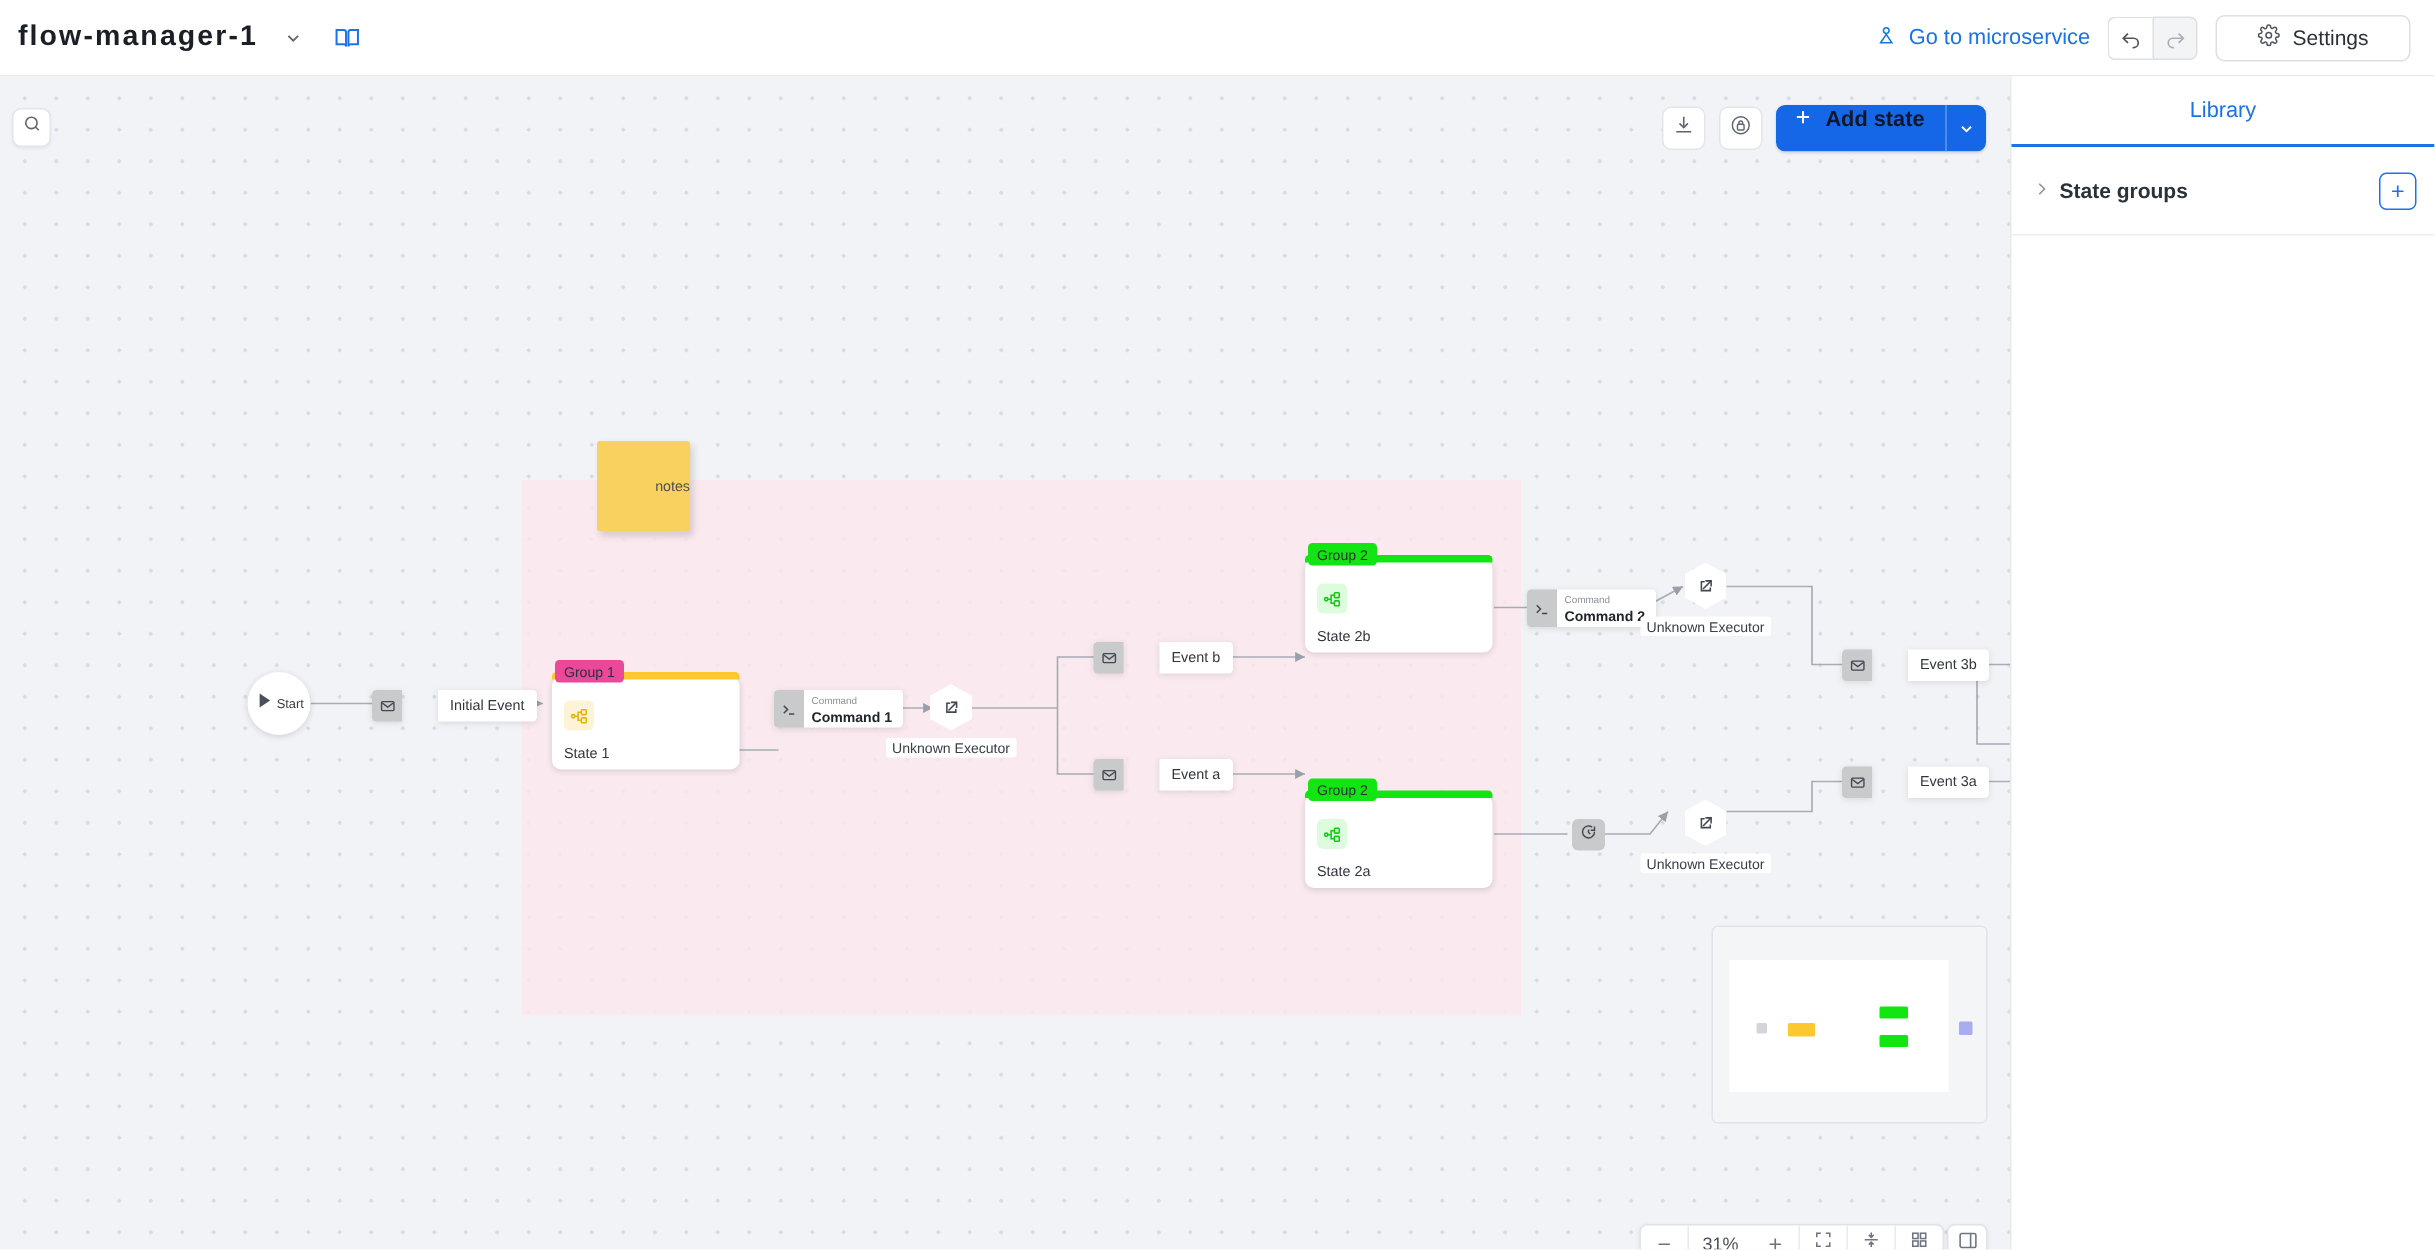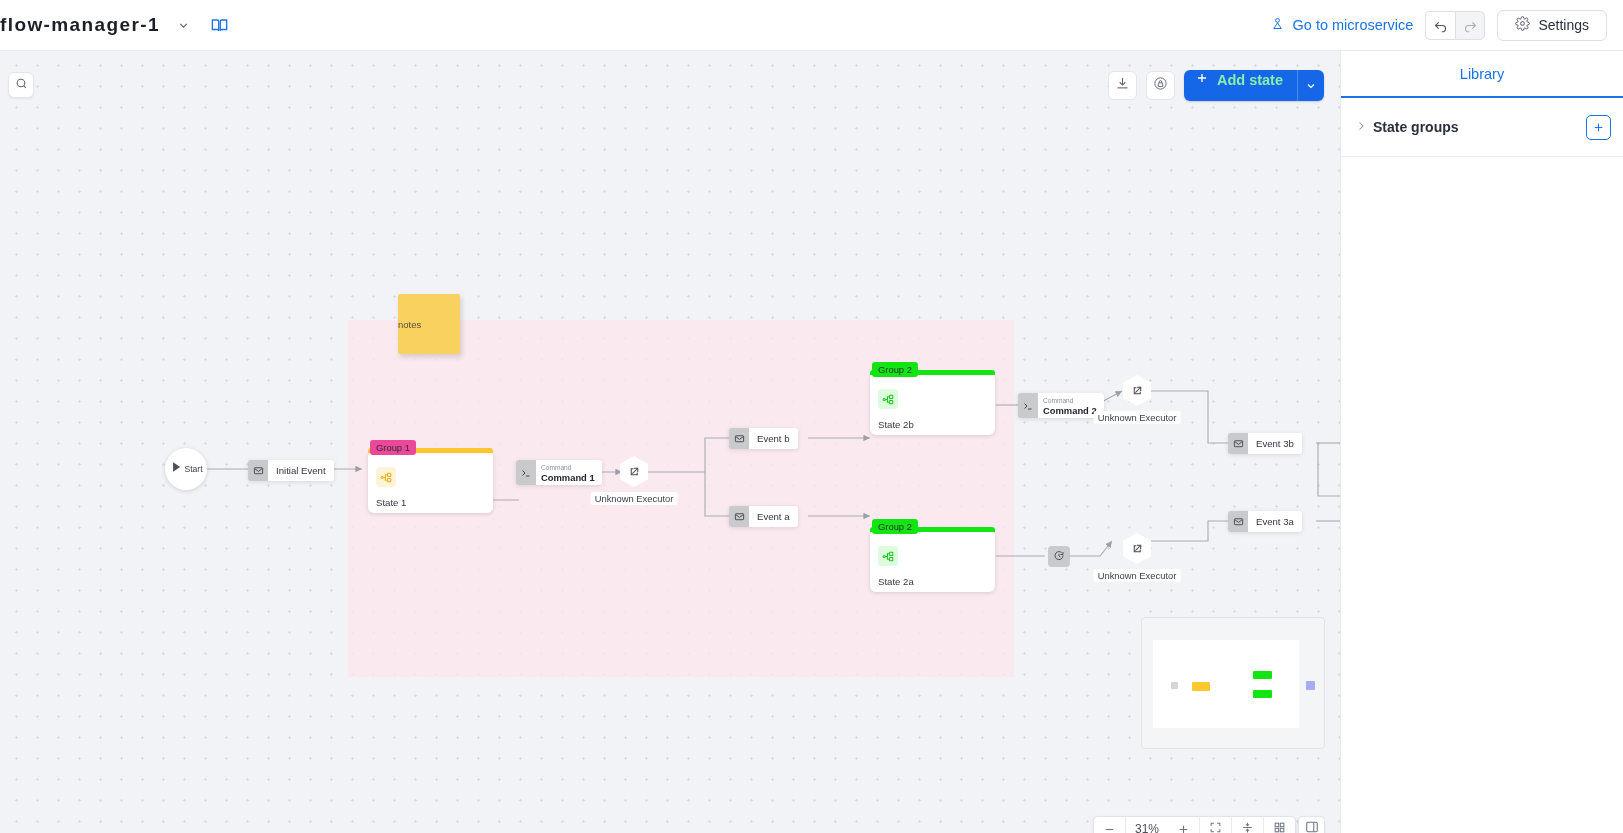--- a/index.html
+++ b/index.html
@@ -13,21 +13,21 @@
   }
   #app { position: relative; width: 1623px; height: 833px; }
 
   
   .header {
     position: absolute; left: 0; top: 0; width: 1623px; height: 51px;
     background: #ffffff;
     border-bottom: 1px solid #e7e9ed;
     display: flex; align-items: center;
   }
-  .hdr-left { display: flex; align-items: center; gap: 12px; }
+  .hdr-left { display: flex; align-items: center; gap: 12px; padding-left: 12px; }
   .doc-title {
     font-size: 19px; font-weight: bold; letter-spacing: 1.4px; color: #1b1f26;
   }
   .chev-btn {
     width: 22px; height: 22px; display: flex; align-items: center; justify-content: center;
     cursor: pointer;
   }
   .book-btn {
     width: 26px; height: 26px; display: flex; align-items: center; justify-content: center;
     cursor: pointer;
@@ -41,21 +41,21 @@
   }
   .undo-group { display: flex; }
   .undo-btn, .redo-btn {
     width: 30px; height: 29px; border: 1px solid #dcdfe4; background: #fff;
     display: flex; align-items: center; justify-content: center; cursor: pointer;
   }
   .undo-btn { border-radius: 5px 0 0 5px; border-right: none; }
   .redo-btn { border-radius: 0 5px 5px 0; background: #f3f4f6; }
   .settings-btn {
     display: flex; align-items: center; gap: 8px;
-    height: 31px; padding: 0 17px;
+    height: 31px; padding: 0 27px;
     border: 1px solid #dcdfe4; border-radius: 6px; background: #fff;
     font-size: 14px; color: #2b3139; cursor: pointer;
   }
 
   
   .canvas {
     position: absolute; left: 0; top: 51px; width: 1340px; height: 782px;
     background-color: #f2f3f6;
     background-image: radial-gradient(circle, #d8dbe2 1.1px, transparent 1.2px);
     background-size: 21px 21px;
@@ -74,40 +74,40 @@
   .icon-sq {
     width: 29px; height: 29px; background: #fff; border: 1px solid #e3e5ea; border-radius: 6px;
     display: flex; align-items: center; justify-content: center; cursor: pointer;
   }
   .addstate {
     display: flex; height: 31px; border-radius: 6px; overflow: hidden;
     box-shadow: 0 1px 2px rgba(20,40,120,.18);
   }
   .addstate-main {
     display: flex; align-items: center; gap: 8px;
-    background: #1667e8; color: #86efac; font-size: 14.5px; font-weight: bold;
+    background: #1667e8; color: #0f172a; font-size: 14.5px; font-weight: bold;
     padding: 0 14px 12px 11px; cursor: pointer;
   }
   .addstate-caret {
     width: 27px; background: #1667e8; border-left: 1px solid #4d8cef;
     display: flex; align-items: center; justify-content: center; cursor: pointer;
   }
 
   
   .region {
     position: absolute; left: 348px; top: 269px; width: 666px; height: 357px;
     background: #fbe7ec; opacity: .82;
   }
 
   
   .note {
     position: absolute; left: 398px; top: 243px; width: 62px; height: 60px;
     background: #f8d15f; border-radius: 2px;
     box-shadow: 2px 3px 5px rgba(40,40,50,.16);
-    display: flex; align-items: center; justify-content: flex-start;
+    display: flex; align-items: center; justify-content: flex-end;
     font-size: 9.5px; color: #53504a;
   }
 
   
   .start-node {
     position: absolute; left: 165px; top: 397px; width: 42px; height: 42px;
     border-radius: 50%; background: #fff;
     box-shadow: 0 1px 4px rgba(25,30,50,.16);
     display: flex; align-items: center; justify-content: center;
     gap: 1px; cursor: pointer;
@@ -163,20 +163,21 @@
   .hex-label {
     position: absolute; left: 50%; transform: translateX(-50%); top: 36px;
     background: #fff; padding: 1px 4px; border-radius: 2px;
     font-size: 9.4px; color: #3b4049; white-space: nowrap;
   }
 
   
   .evt {
     position: absolute; display: flex; height: 21px; align-items: stretch; cursor: pointer;
     filter: drop-shadow(0 1px 2px rgba(25,30,50,.12));
+    gap: 24px;
   }
   .evt-ico {
     width: 20px; background: #c9cacc; border-radius: 3px 0 0 3px;
     display: flex; align-items: center; justify-content: center;
   }
   .evt-body {
     background: #fff; border-radius: 0 3px 3px 0; padding: 0 8px;
     display: flex; align-items: center; font-size: 9.6px; color: #31363e;
   }
 

